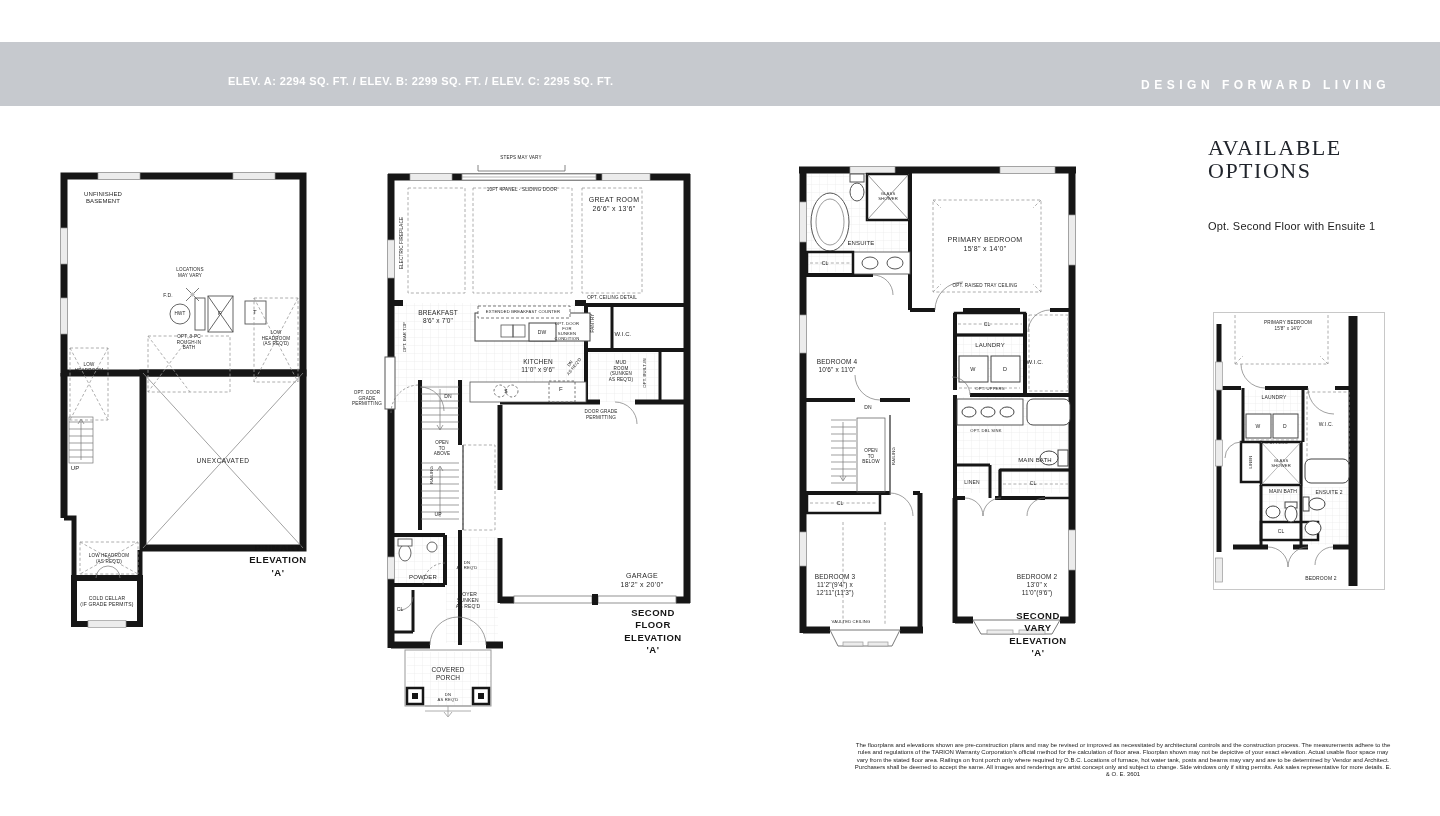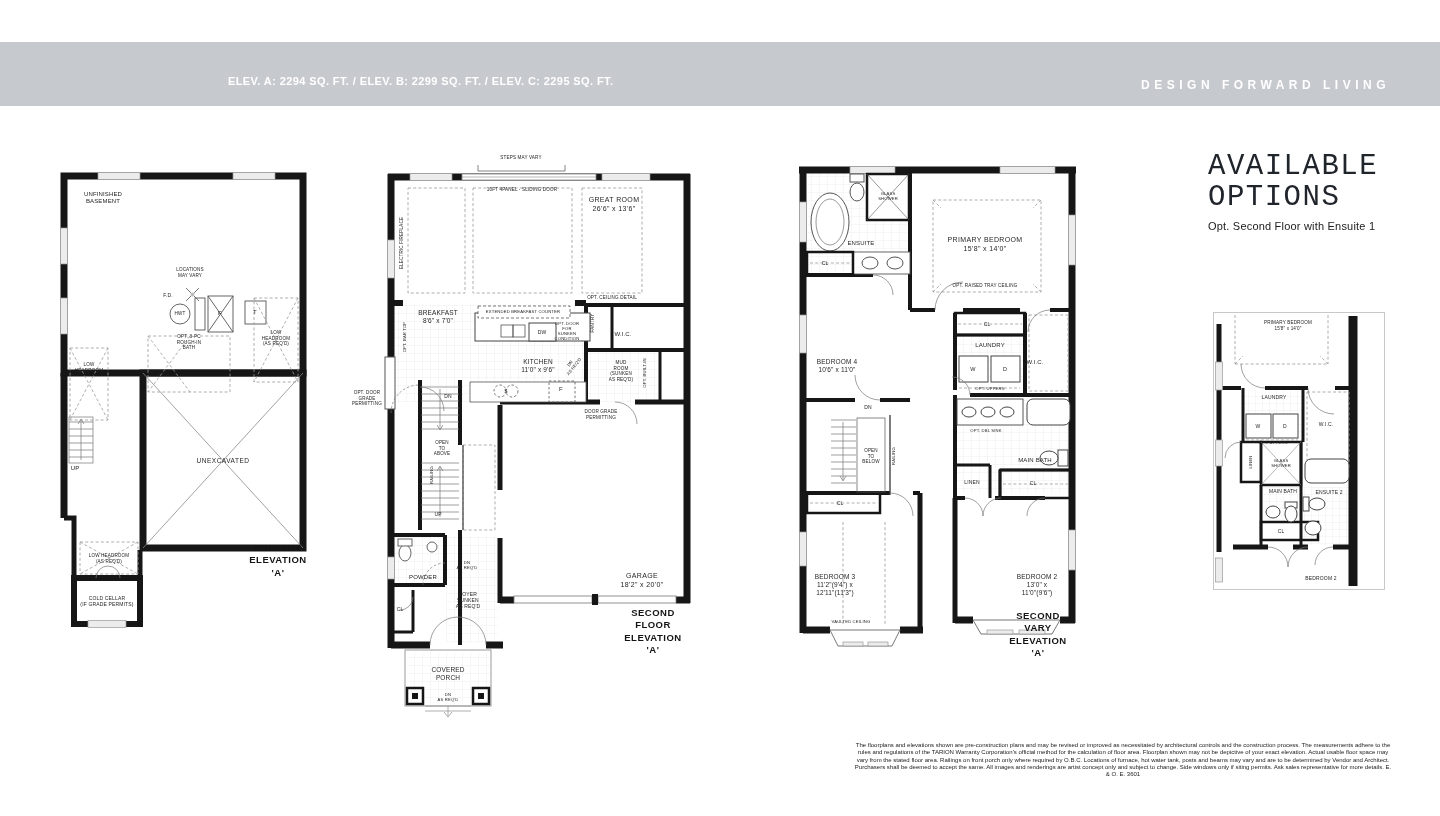--- a/index.html
+++ b/index.html
@@ -14,22 +14,22 @@
                letter-spacing:4.5px;color:#ffffff;}
   .plan{position:absolute;}
   .plan svg{position:absolute;left:0;top:0;overflow:visible;}
   .lbl{position:absolute;transform:translate(-50%,-50%);font-size:5.5px;line-height:1.22;
        letter-spacing:0.15px;color:#1f1f1f;text-align:center;white-space:pre-line;}
   .vert{transform:translate(-50%,-50%) rotate(-90deg);white-space:nowrap;}
   .diag{transform:translate(-50%,-50%) rotate(-52deg);}
   .room{font-size:7px;letter-spacing:0.35px;}
   .sz4{font-size:4.2px;}.sz45{font-size:4.6px;}.sz5{font-size:5px;}.sz6{font-size:6px;}.sz65{font-size:6.5px;}
   .caption{font-weight:bold;font-size:9.5px;letter-spacing:0.5px;color:#141414;line-height:1.3;}
-  .opt-title{position:absolute;left:1208px;top:152px;font-family:Liberation Mono, monospace;
-             font-size:29px;line-height:1.06;letter-spacing:1.5px;color:#20242b;white-space:pre-line;}
+  .opt-title{position:absolute;left:1208px;top:136px;font-family:Liberation Serif, serif;
+             font-size:22px;line-height:1.06;letter-spacing:1.5px;color:#20242b;white-space:pre-line;}
   .opt-sub{position:absolute;left:1208px;top:220px;font-size:11px;color:#1b1b1b;letter-spacing:0.2px;}
   .disclaimer{position:absolute;left:853px;top:742px;width:540px;font-size:6px;line-height:1.22;
               color:#222;text-align:center;}
 </style>
 </head>
 <body>
 
 <div id="canvas">
 
   <div class="banner"></div>

